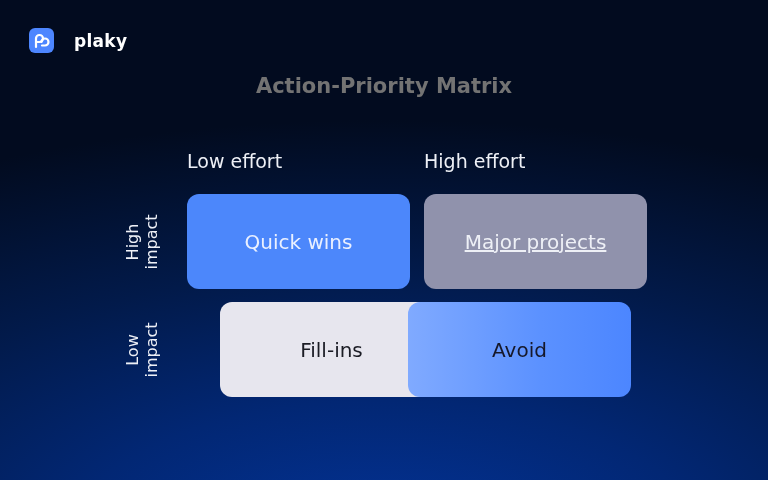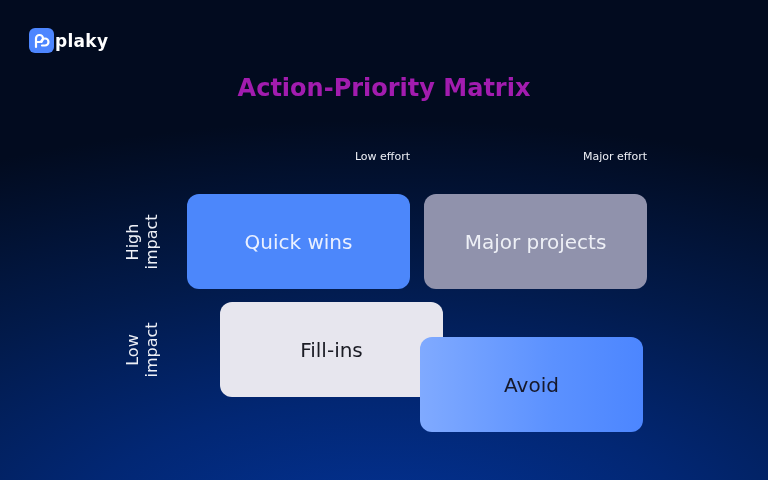--- a/index.html
+++ b/index.html
@@ -2,65 +2,65 @@
 <html><head>
   <meta charset="utf-8">
   <style>
     html, body { margin: 0; padding: 0; }
     body {
       width: 768px; height: 480px; overflow: hidden; position: relative;
       font-family: "DejaVu Sans", "Liberation Sans", sans-serif;
       background: radial-gradient(ellipse 120% 90% at 50% 115%, #03349a 0%, #022774 35%, #021a4a 65%, #020b1f 100%);
       color: #fff;
     }
-    .logo { position: absolute; left: 29px; top: 28px; display: flex; align-items: center; gap: 1px; }
+    .logo { position: absolute; left: 29px; top: 28px; display: flex; align-items: center; gap: 20px; }
     .logo-mark {
       width: 25px; height: 25px; border-radius: 6px; background: #4d86ff;
       display: flex; align-items: center; justify-content: center;
     }
     .logo-text { font-size: 17px; font-weight: bold; letter-spacing: 0.3px; color: #fff; }
     .title {
       position: absolute; left: 0; right: 0; top: 74px; text-align: center;
-      font-size: 24px; font-weight: bold; color: #a21caf;
+      font-size: 21px; font-weight: bold; color: #737373;
     }
     .col-label {
-      position: absolute; top: 150px; width: 223px; text-align: right;
-      font-size: 11px; color: #eef0f6;
+      position: absolute; top: 150px; width: 223px; text-align: left;
+      font-size: 19px; color: #eef0f6;
     }
     .row-label {
       position: absolute; width: 96px; height: 40px; display: flex; flex-direction: column;
       align-items: center; justify-content: center; transform: rotate(-90deg);
       font-size: 16px; line-height: 19px; color: #eef0f6; text-align: center;
     }
     .cell {
       position: absolute; width: 223px; height: 95px; border-radius: 12px;
       display: flex; align-items: center; justify-content: center; font-size: 20px;
     }
     .c-quick { left: 187px; top: 194px; background: #4c87fb; color: #eaf0ff; }
-    .c-major { left: 424px; top: 194px; background: #9092ac; color: #eef0f6; }
+    .c-major { left: 424px; top: 194px; background: #9092ac; color: #eef0f6; text-decoration: underline; }
     .c-fill  { left: 187px; top: 302px; background: #e7e6ee; color: #1b1c24; margin-left: 33px; }
-    .c-avoid { left: 420px; top: 302px; background: linear-gradient(90deg, #80aaff 0%, #5b91ff 60%, #4c86ff 100%); color: #16182a; margin-top: 35px; }
+    .c-avoid { left: 408px; top: 302px; background: linear-gradient(90deg, #80aaff 0%, #5b91ff 60%, #4c86ff 100%); color: #16182a; }
   </style>
 </head>
 <body>
 
 <div class="logo">
   <div class="logo-mark">
     <svg width="17" height="17" viewBox="0 0 17 17" fill="none" stroke="#fff" stroke-width="2.2" stroke-linecap="round" stroke-linejoin="round">
       <path d="M3 15 V6.5 a3.5 3.5 0 0 1 7 0 a3.5 3.5 0 0 1 -3.5 3.5 H3"></path>
       <path d="M8.5 10 a3.5 3.5 0 1 1 3.5 3.5 H9"></path>
     </svg>
   </div>
   <span class="logo-text">plaky</span>
 </div>
 
 <div class="title">Action-Priority Matrix</div>
 
 <div class="col-label" style="left:187px;">Low effort</div>
-<div class="col-label" style="left:424px;">Major effort</div>
+<div class="col-label" style="left:424px;">High effort</div>
 
 <div class="row-label" style="left:94px; top:222px;">
   <span>High</span>
   <span>impact</span>
 </div>
 <div class="row-label" style="left:94px; top:330px;">
   <span>Low</span>
   <span>impact</span>
 </div>
 

